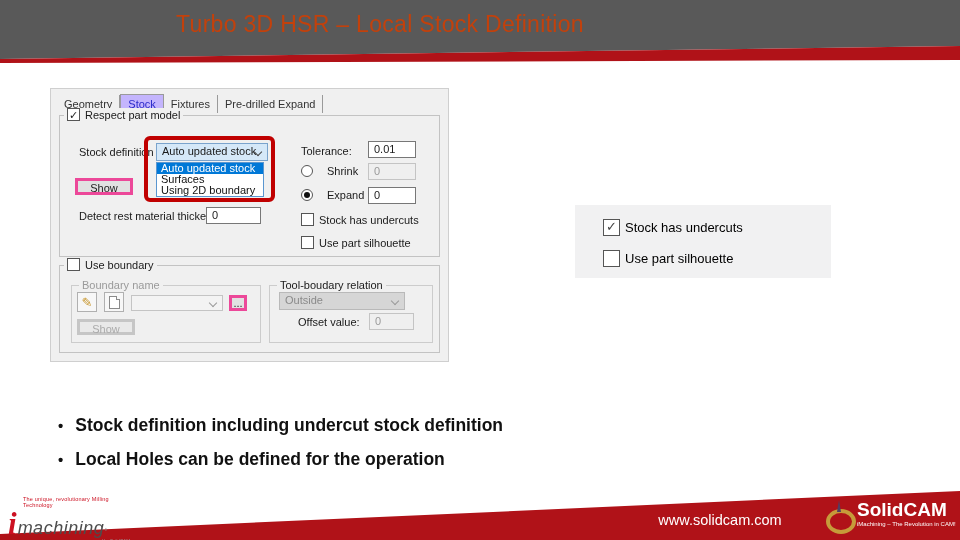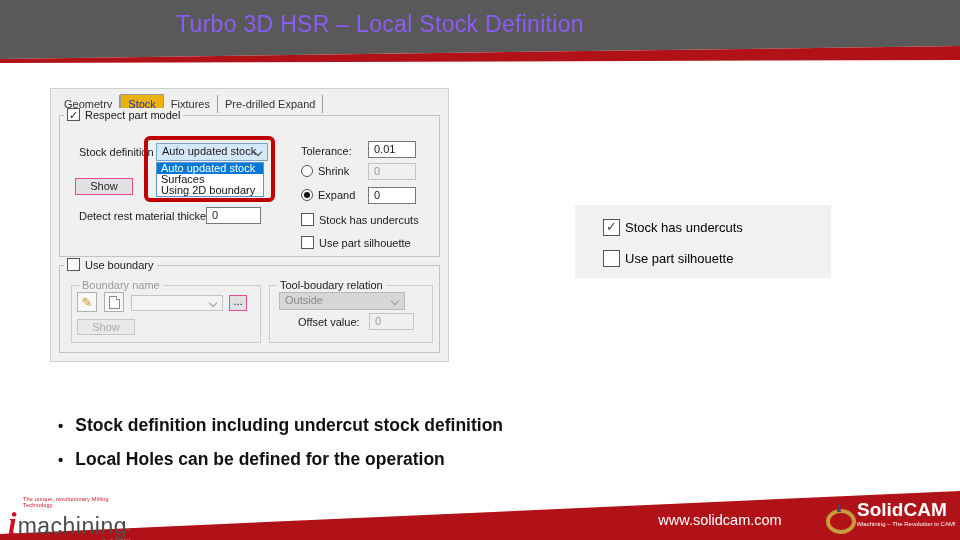--- a/index.html
+++ b/index.html
@@ -2,47 +2,47 @@
 <html><head>
 <meta charset="utf-8">
 <style>
   html,body{margin:0;padding:0;background:#fff;}
   .slide{position:relative;width:960px;height:540px;overflow:hidden;background:#fff;
          font-family:"Liberation Sans",sans-serif;}
 
   
   .hdr-svg{position:absolute;top:0;left:0;}
   .hdr-title{position:absolute;top:11px;left:0;width:760px;text-align:center;
-             color:#8b5cf6;font-size:23px;letter-spacing:.3px;}
+             color:#c2410c;font-size:23px;letter-spacing:.3px;}
 
   
   .dialog{position:absolute;left:50px;top:88px;width:397px;height:272px;
           background:#f0f0f0;border:1px solid #cfcfcf;font-size:11px;color:#1a1a1a;}
   .dialog *{box-sizing:border-box;}
   .tabs{position:absolute;left:6px;top:4px;display:flex;align-items:flex-end;}
   .tab{padding:3px 7px;border-right:1px solid #9a9a9a;color:#333;cursor:default;}
-  .tab.active{color:#2a2ac9;border:1px solid #9a9a9a;background:#eab308;position:relative;top:1px;
+  .tab.active{color:#2a2ac9;border:1px solid #9a9a9a;background:#c4b5fd;position:relative;top:1px;
               border-bottom:1px solid #f0f0f0;}
   .grp{position:absolute;border:1px solid #c3c3c3;}
   .grp1{left:8px;top:26px;width:381px;height:142px;}
   .grp2{left:8px;top:176px;width:381px;height:88px;}
   .sgrpA{left:20px;top:196px;width:190px;height:58px;border-color:#cccccc;}
   .sgrpB{left:218px;top:196px;width:164px;height:58px;border-color:#cccccc;}
   .lbl{position:absolute;white-space:nowrap;}
   .onborder{background:#f0f0f0;padding:0 3px;}
   .dis{color:#9a9a9a;}
   .cb{position:absolute;display:flex;align-items:center;gap:5px;white-space:nowrap;}
   .cbx{width:13px;height:13px;background:#fff;border:1px solid #555;font-size:11px;
        line-height:12px;text-align:center;color:#222;flex:0 0 auto;}
-  .radio{position:absolute;display:flex;align-items:center;gap:5px;white-space:nowrap;}
+  .radio{position:absolute;display:flex;align-items:center;gap:14px;white-space:nowrap;}
   .rdo{width:12px;height:12px;border:1px solid #555;border-radius:50%;background:#fff;position:relative;flex:0 0 auto;}
   .rdo .dot{position:absolute;left:2px;top:2px;width:6px;height:6px;border-radius:50%;background:#111;}
   .field{position:absolute;background:#fff;border:1px solid #777;padding:1px 5px;}
   .field.disabled{background:#efefef;border-color:#c4c4c4;color:#9a9a9a;}
-  .btn{position:absolute;background:#e1e1e1;border:1px solid #ec4899;text-align:center;
+  .btn{position:absolute;background:#e1e1e1;border:3px solid #ec4899;text-align:center;
        padding-top:1px;color:#222;}
   .btn.disabled{background:#e9e9e9;border-color:#c6c6c6;color:#aaaaaa;}
   .combo{position:absolute;border:1px solid #7aa3cc;padding:1px 16px 1px 5px;white-space:nowrap;overflow:hidden;}
   .combo.sel{background:#d5e8f8;}
   .combo.gray{background:#d6d6d6;border-color:#b9b9b9;color:#8a8a8a;}
   .combo.empty{background:#f3f3f3;border-color:#c4c4c4;}
   .chev{position:absolute;right:6px;top:5px;width:6px;height:6px;
         border-right:1.4px solid #444;border-bottom:1.4px solid #444;transform:rotate(45deg);}
   .chev.g{border-color:#9a9a9a;}
   .ddlist{position:absolute;left:105px;top:73px;width:108px;background:#fff;
@@ -68,21 +68,21 @@
   .bullet-row{display:flex;gap:12px;margin-bottom:13px;align-items:baseline;}
   .bdot{font-size:15px;}
 
   
   .ftr-svg{position:absolute;left:0;bottom:0;}
   .imach{position:absolute;left:8px;top:496px;width:132px;}
   .imach .tag{font-size:5.5px;color:#cc1122;margin-left:15px;letter-spacing:.2px;}
   .imach .row{display:flex;align-items:baseline;line-height:1;}
   .imach .i{font-family:"Liberation Serif",serif;font-style:italic;font-weight:bold;
             font-size:31px;color:#cc1122;margin-right:1px;}
-  .imach .nm{font-size:23px;color:#4d4d4d;letter-spacing:.5px;}
+  .imach .nm{font-size:18px;color:#4d4d4d;letter-spacing:.5px;font-style:italic;}
   .imach .reg{font-size:8px;color:#888;}
   .imach .pow{font-size:4.5px;color:#999;text-align:right;margin:0 10px 0 0;}
   .website{position:absolute;left:630px;top:512px;width:180px;text-align:center;
            color:#fff;font-size:14.5px;}
   .scam{position:absolute;left:826px;top:499px;display:flex;gap:7px;align-items:center;}
   .scam-icon{position:relative;width:24px;height:21px;margin-top:8px;}
   .scam-ring{position:absolute;left:0;top:2px;width:22px;height:17px;border:4px solid #c69b3a;
              border-radius:50%;}
   .scam-spike{position:absolute;left:11px;top:-7px;width:4px;height:12px;background:#4d3f63;
               clip-path:polygon(50% 0,100% 100%,0 100%);}

